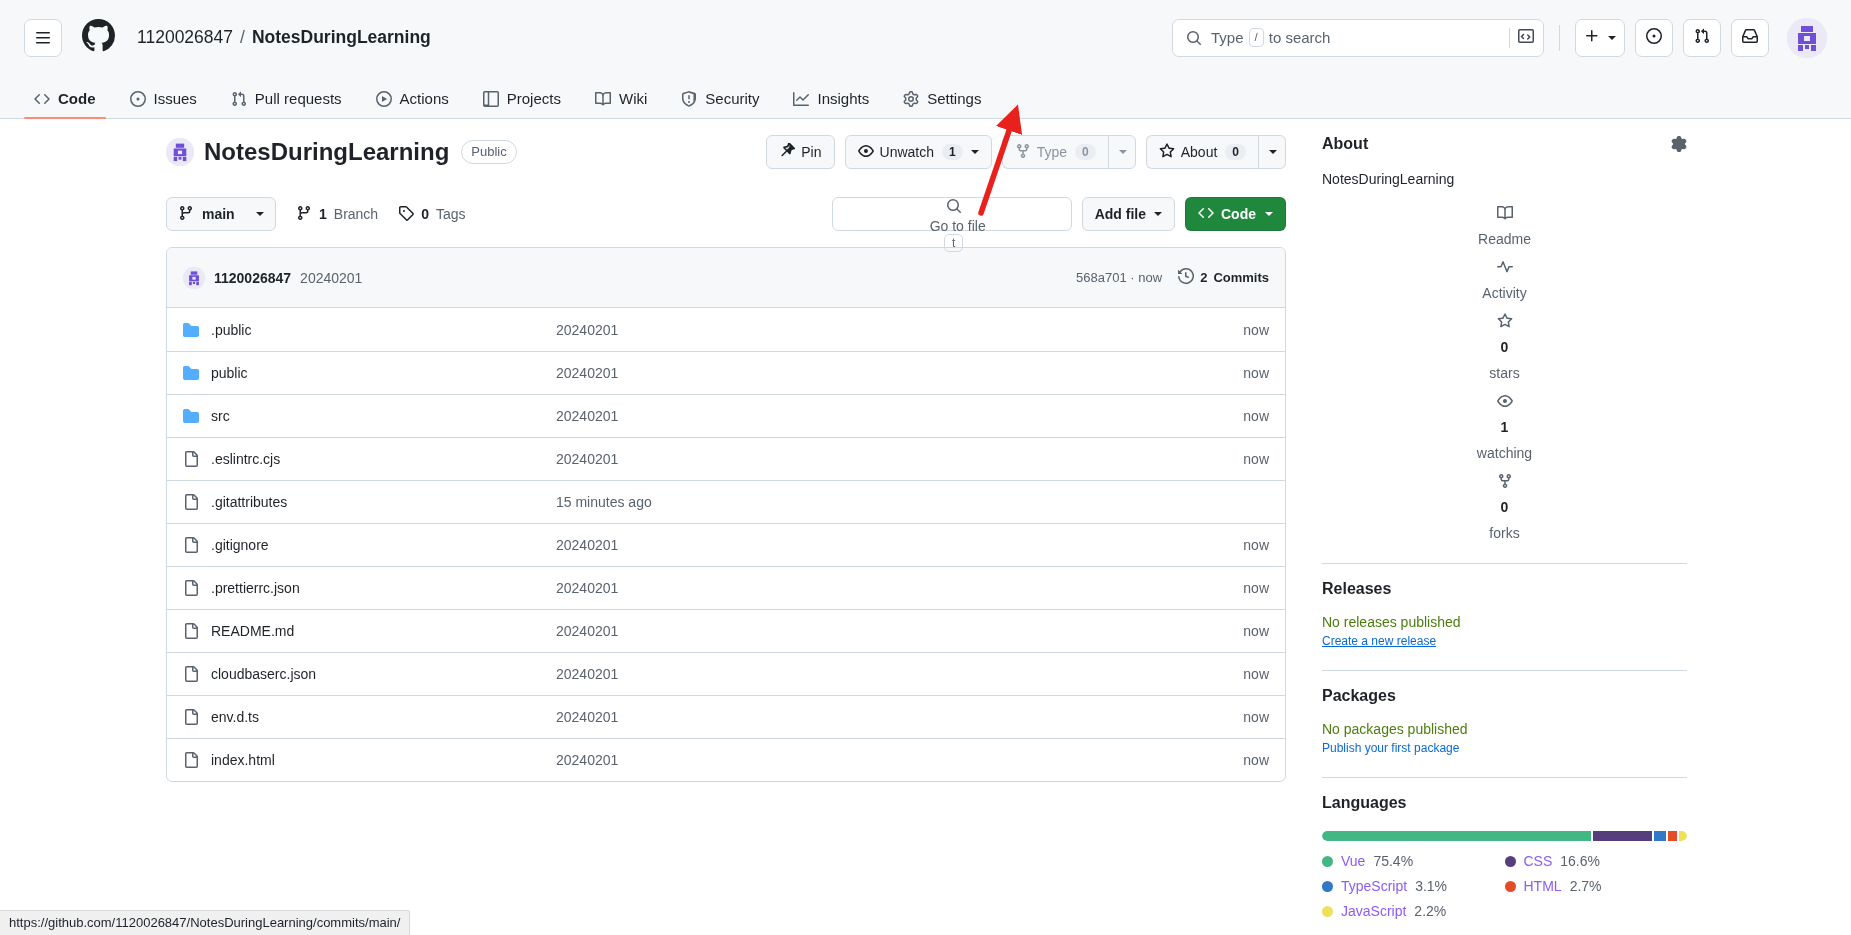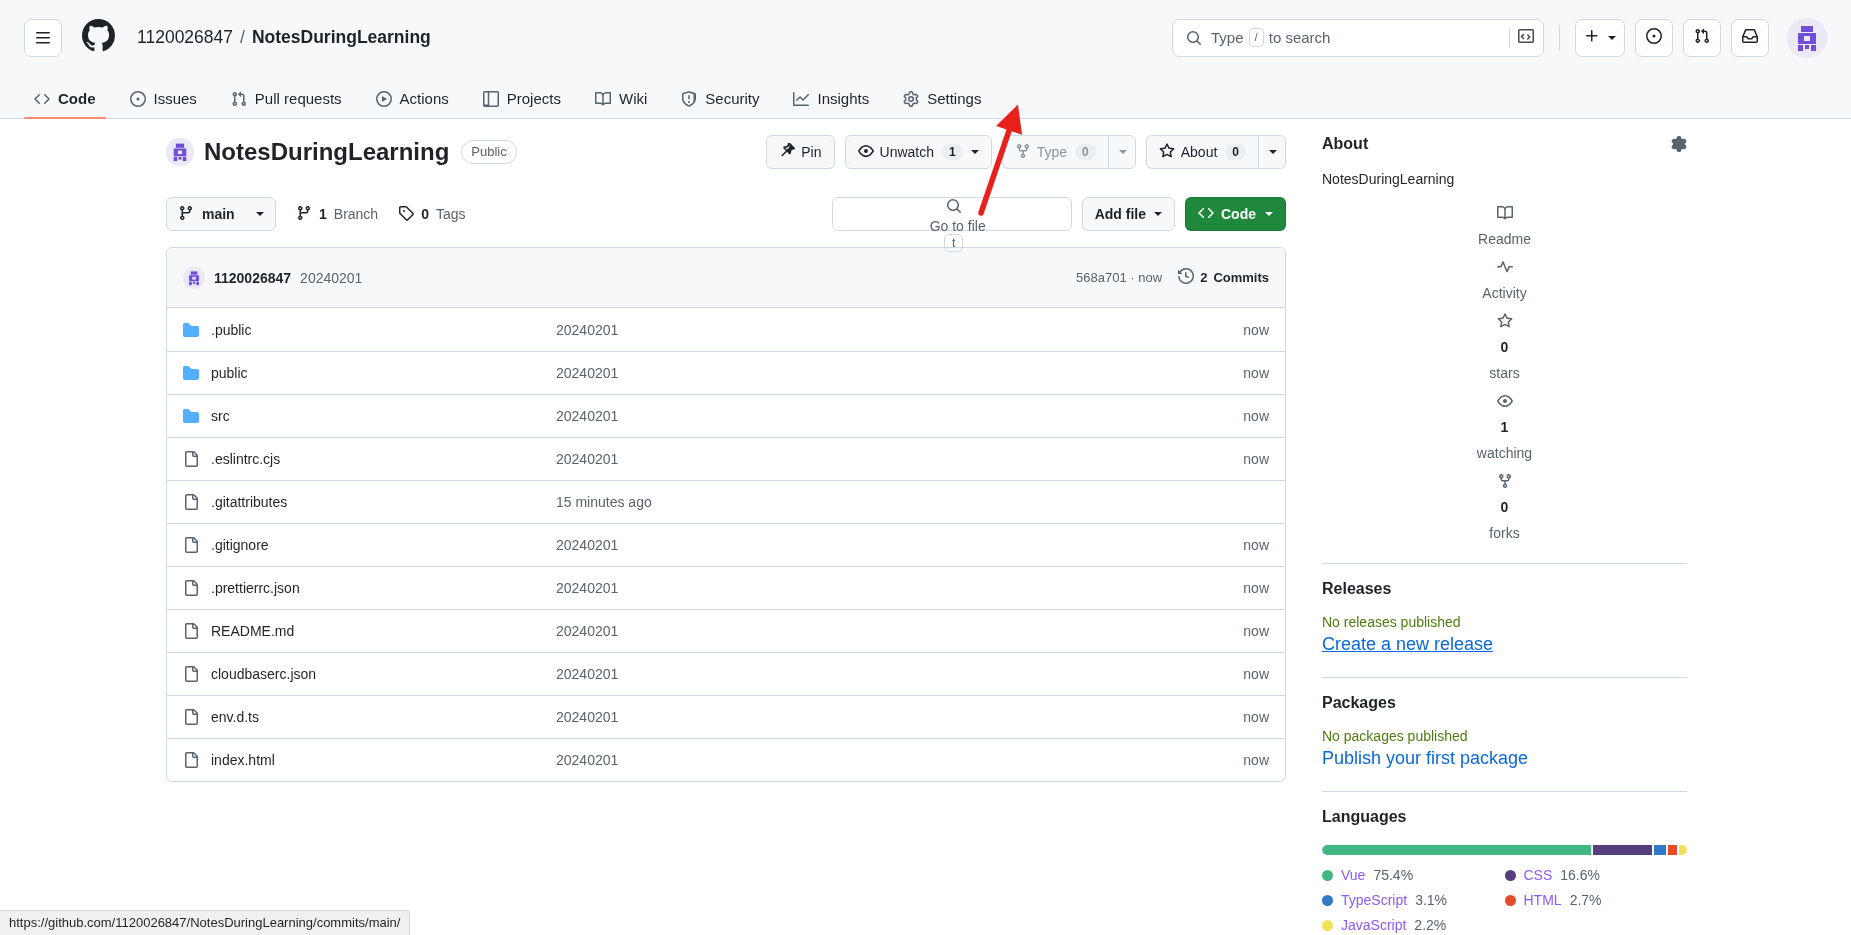--- a/index.html
+++ b/index.html
@@ -242,21 +242,21 @@
   .side-head { display: flex; align-items: center; }
   .side-title { font-size: 16px; font-weight: bold; color: #1f2328; }
   .side-head .gear { margin-left: auto; color: #59636e; cursor: pointer; display: flex; }
   .side-desc { font-size: 14px; color: #1f2328; margin-top: 18px; }
   .side-links { margin-top: 18px; display: flex; flex-direction: column; gap: 12px; }
   .side-link { display: flex; align-items: center; gap: 10px; font-size: 14px; color: #59636e; cursor: pointer; flex-direction: column; }
   .side-link .sl-icon { color: #59636e; display: flex; width: 16px; justify-content: center; }
   .side-link b { color: #1f2328; font-weight: bold; }
   .side-rule { border-top: 1px solid #d1d9e0; margin-top: 22px; }
   .side-body { font-size: 14px; color: #4d7c0f; margin-top: 16px; }
-  .side-a { display: block; font-size: 18px; color: #0969da; margin-top: 4px; cursor: pointer; }
+  .side-a { display: block; font-size: 12px; color: #0969da; margin-top: 4px; cursor: pointer; }
   .side-a.underline { text-decoration: underline; }
 
   .lang-bar {
     display: flex; height: 10px; border-radius: 6px;
     overflow: hidden; margin-top: 19px; gap: 2px;
   }
   .lang-seg { height: 100%; }
   .lang-seg:first-child { border-radius: 6px 0 0 6px; }
   .lang-seg:last-child { border-radius: 0 6px 6px 0; }
   .lang-legend {

